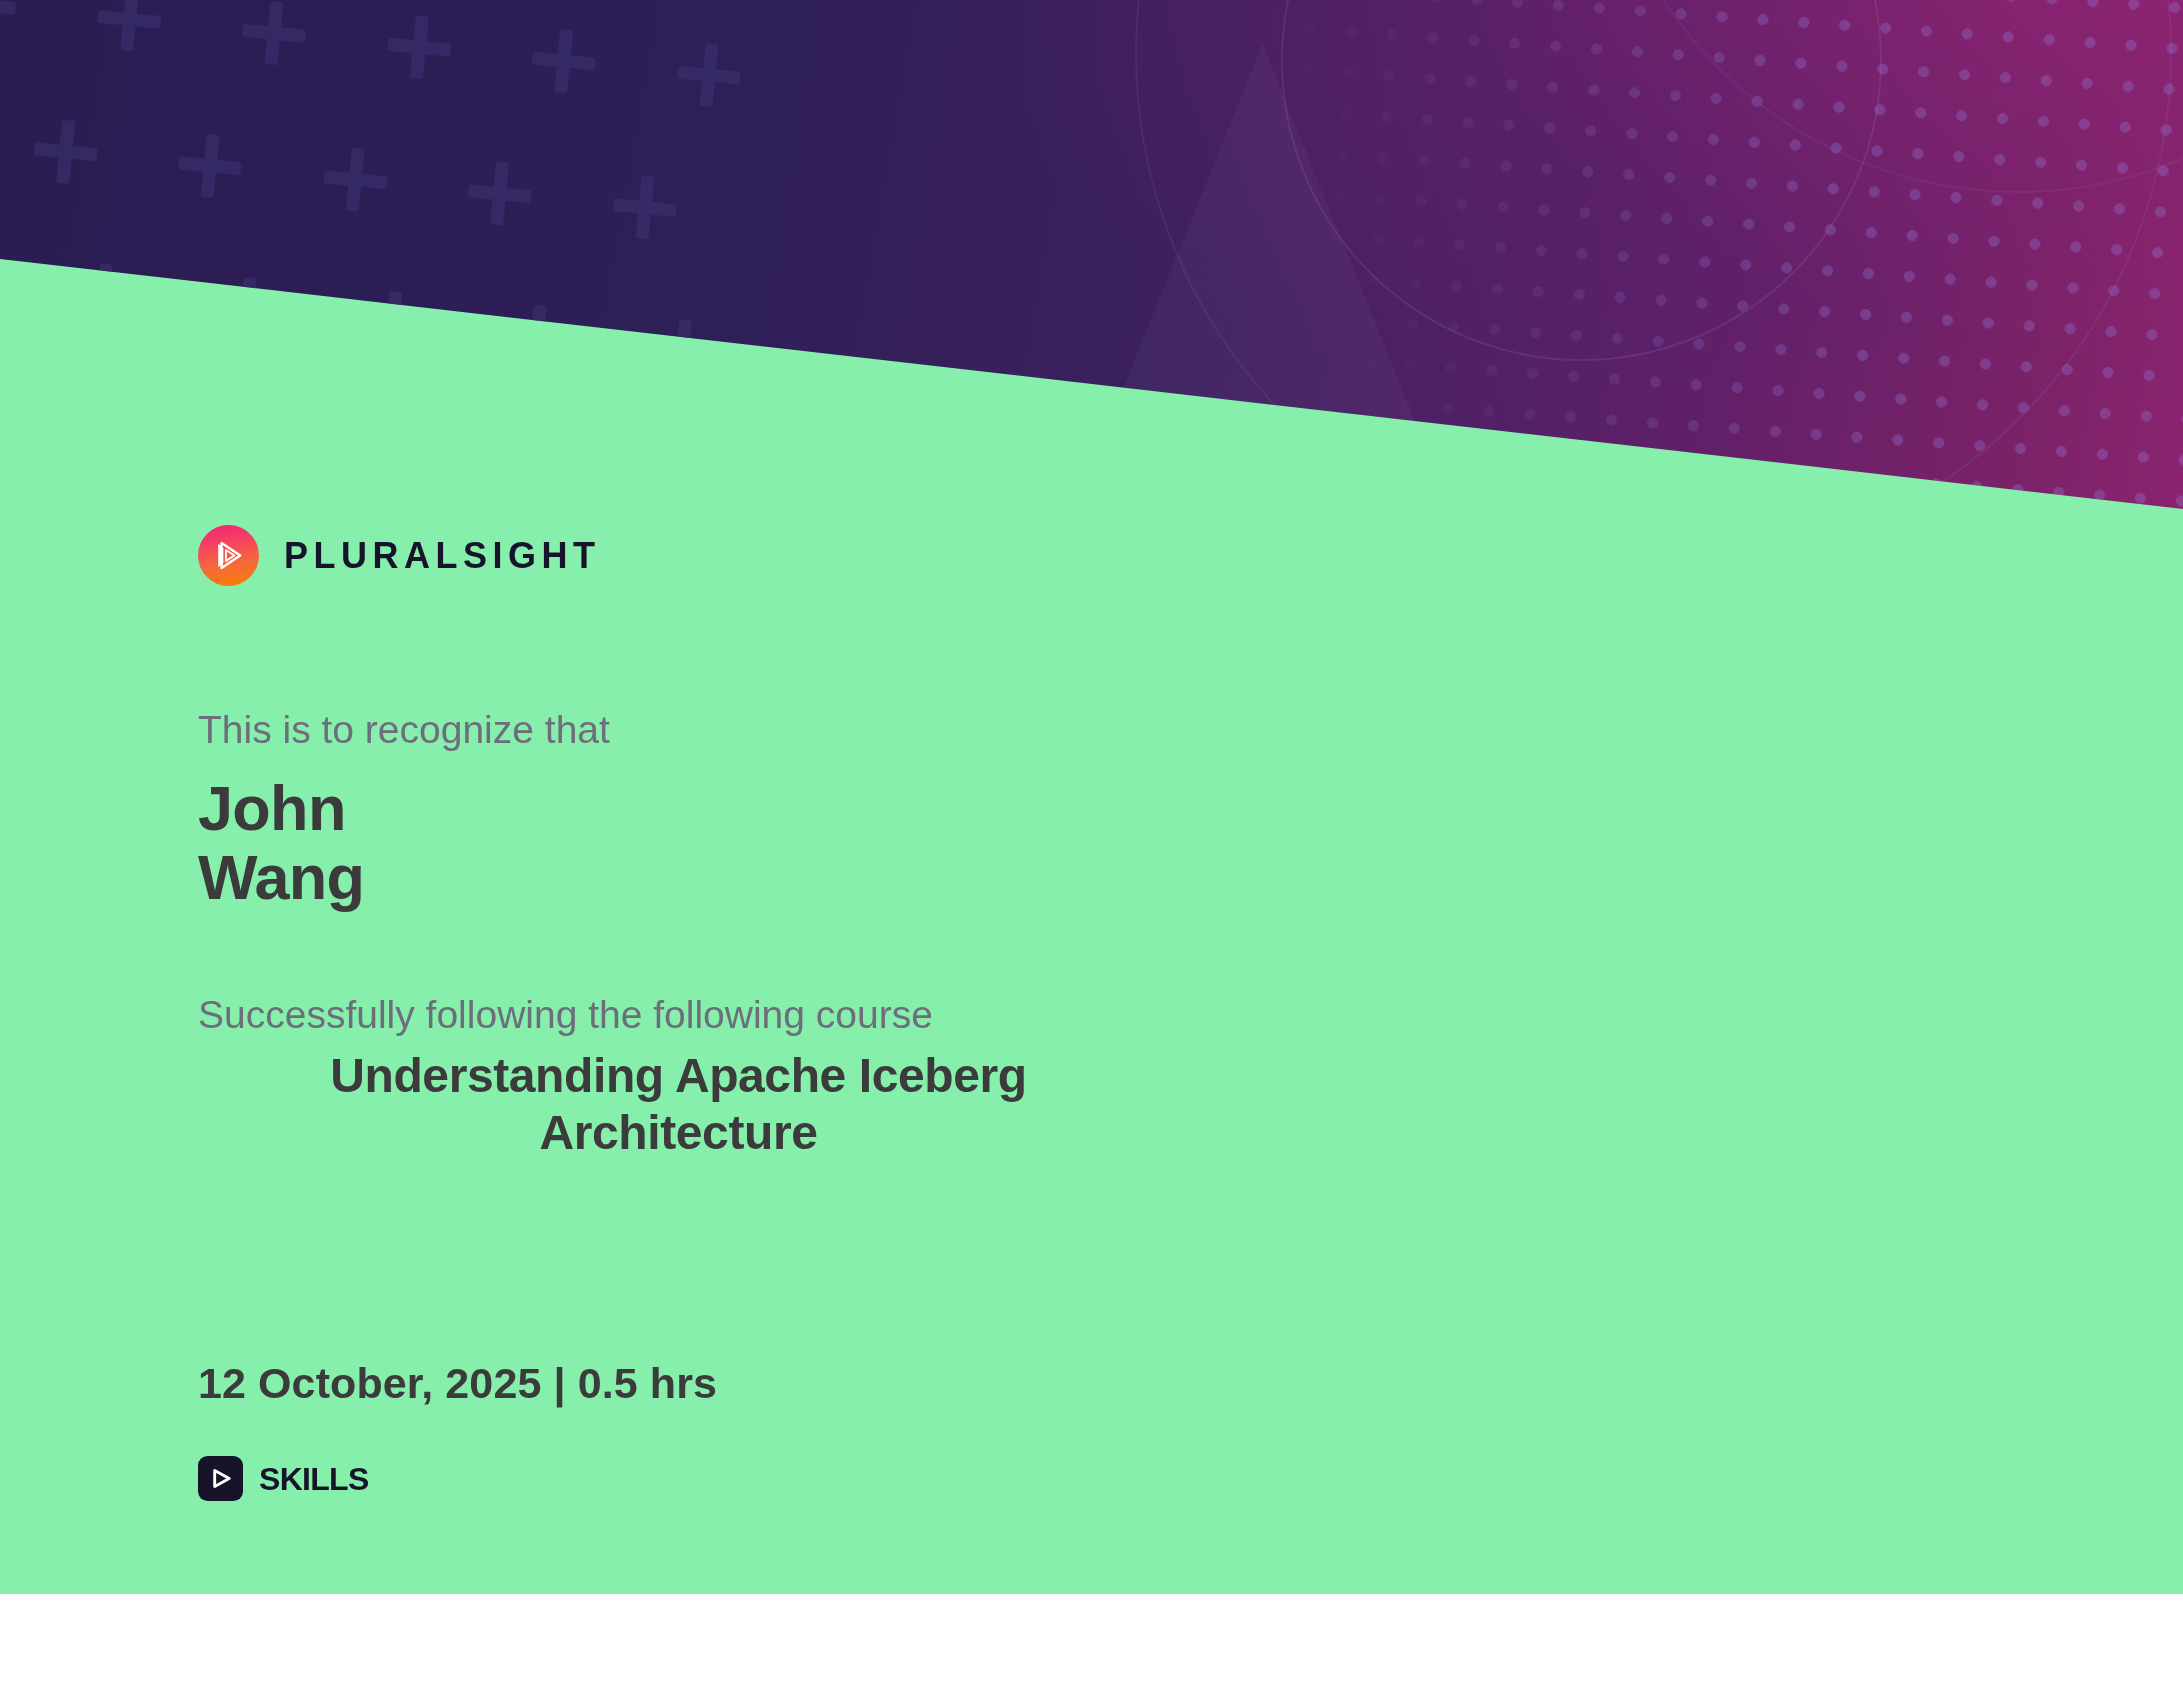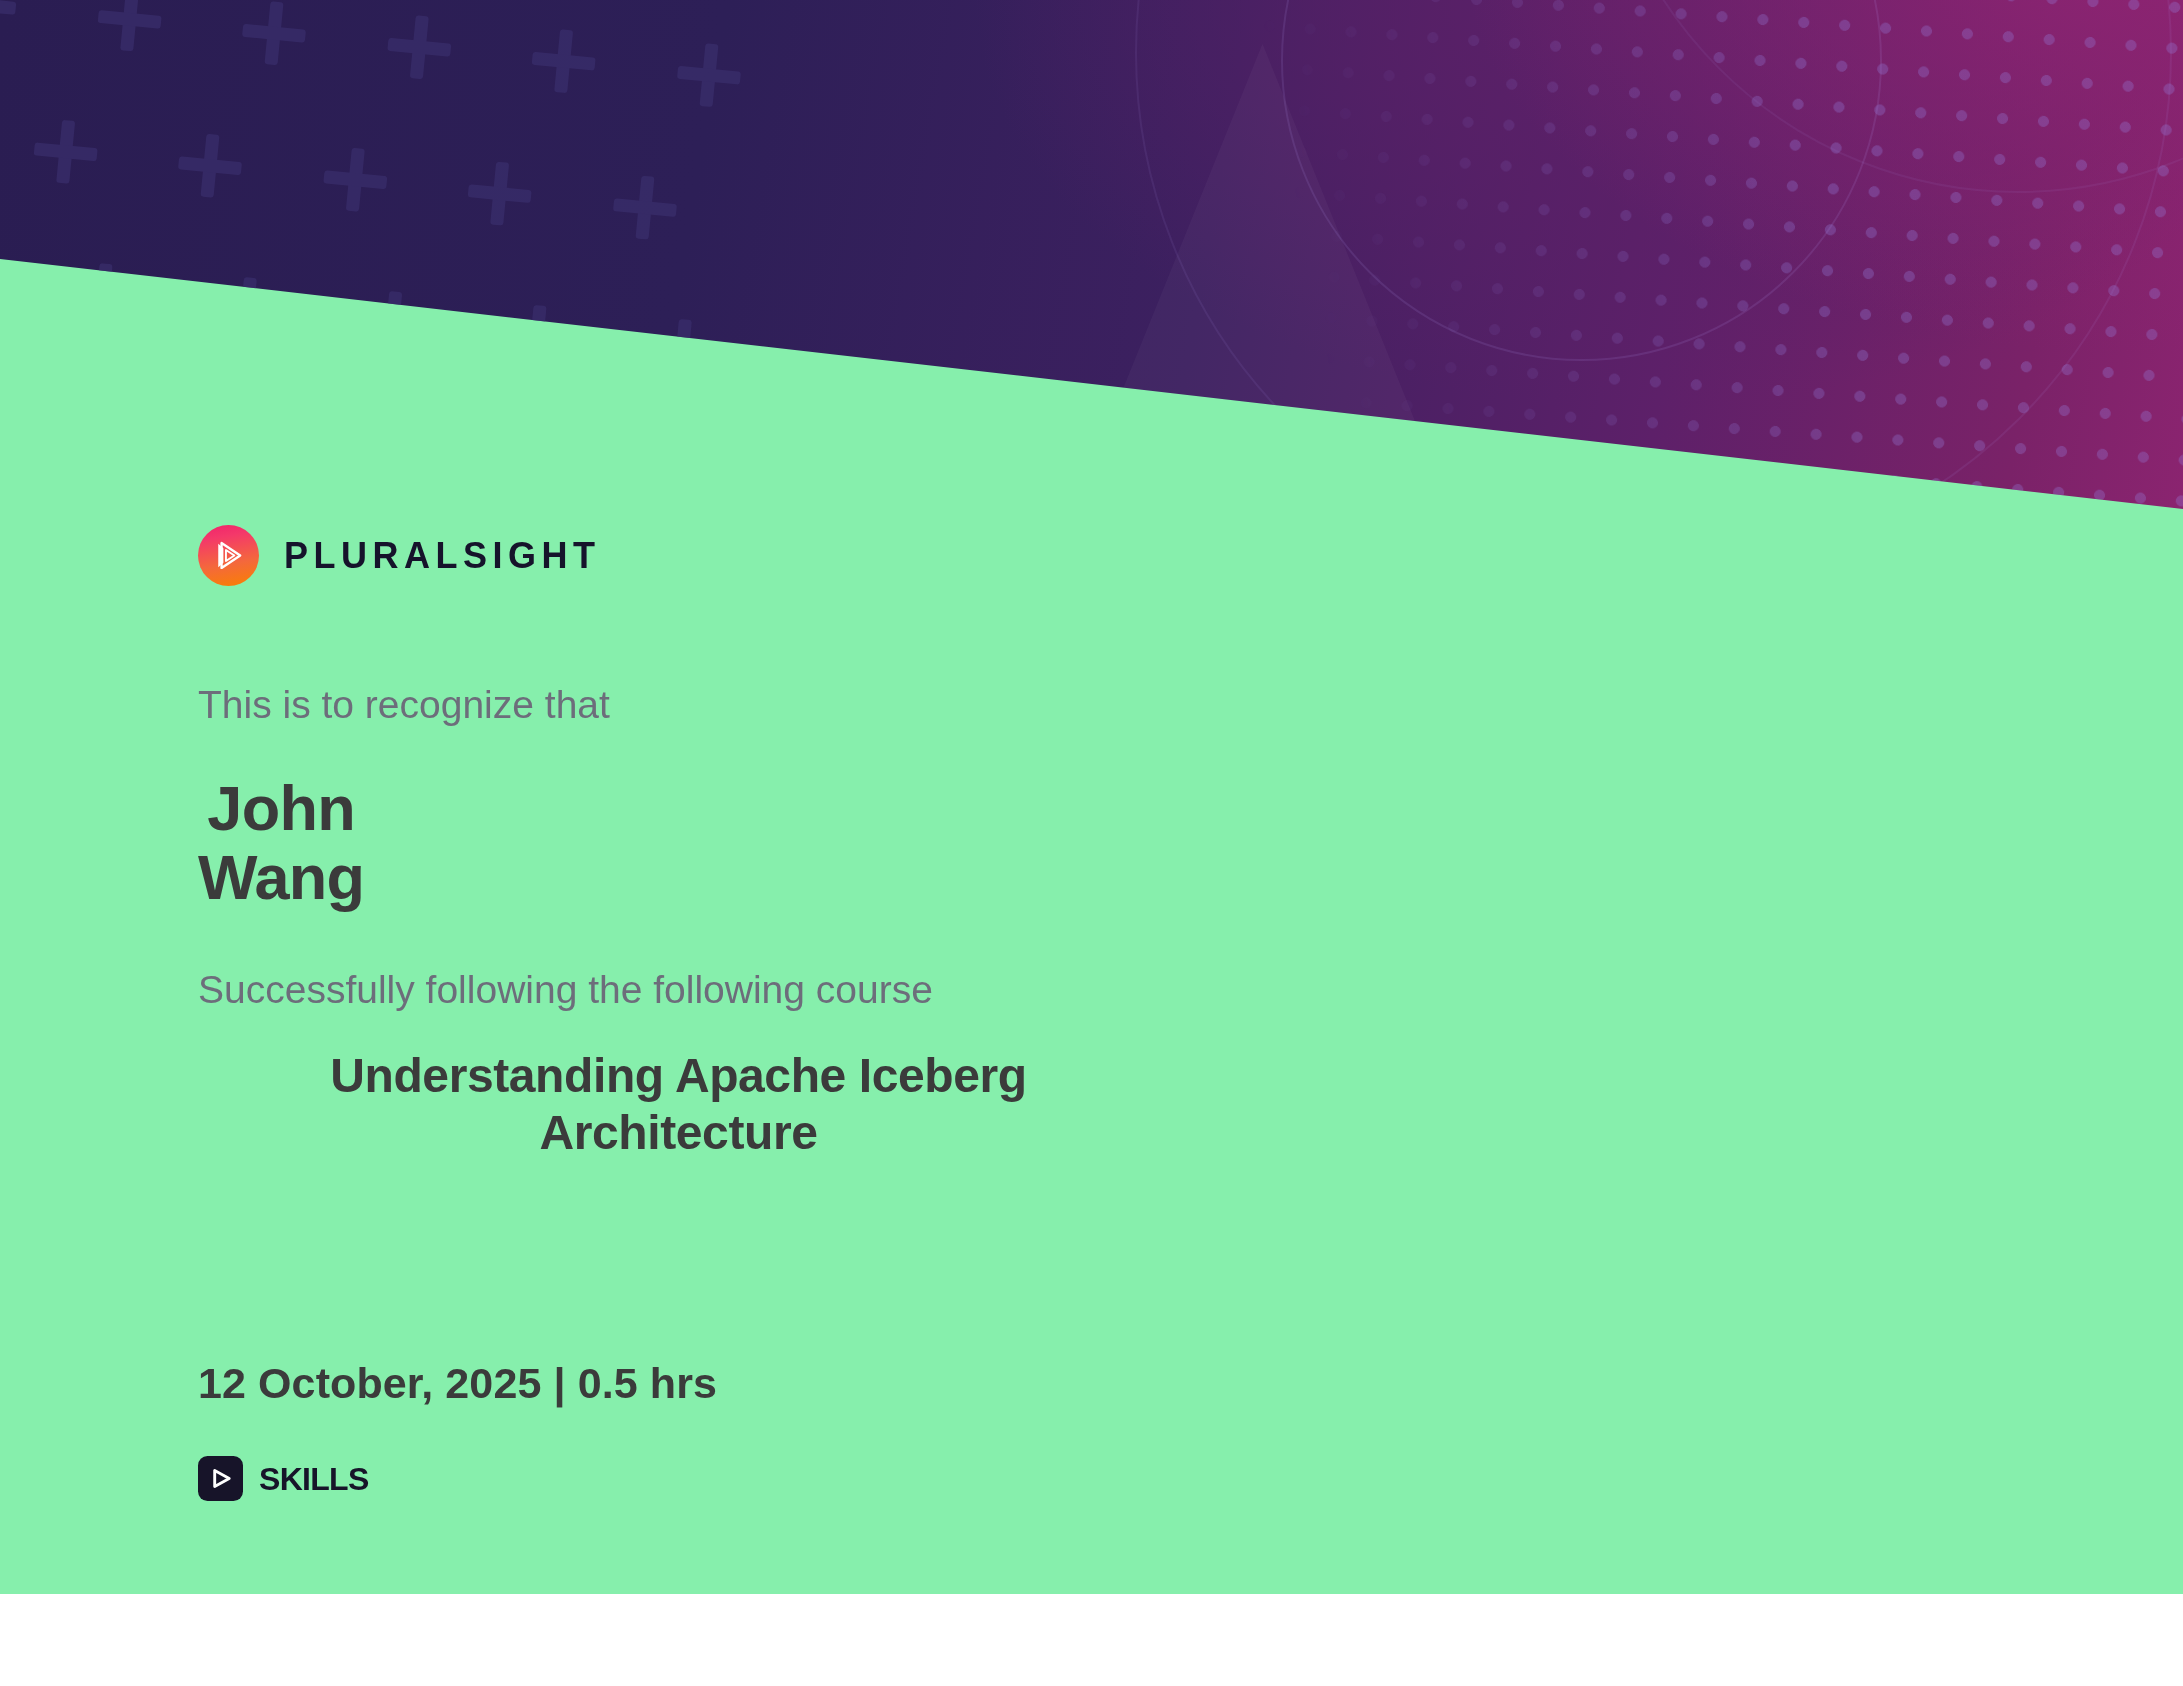--- a/index.html
+++ b/index.html
@@ -132,34 +132,34 @@
 
   
   .lede {
     position: absolute;
     left: 0;
     font-size: 39px;
     font-weight: normal;
     color: #6d6d7b;
     line-height: 1.15;
     white-space: nowrap;
+    margin-top: 25px;
   }
   .lede-recognize { top: 683px; }
   .lede-completed { top: 968px; }
 
   .recipient {
     position: absolute;
     left: 0;
     top: 774px;
     font-size: 63px;
     font-weight: bold;
     color: #3b3b3b;
     line-height: 1.1;
     letter-spacing: -0.7px;
-    text-align: center;
   }
 
   .course-title {
     position: absolute;
     left: 0;
     top: 1048px;
     width: 961px;
     font-size: 48px;
     font-weight: bold;
     color: #3b3b3b;

